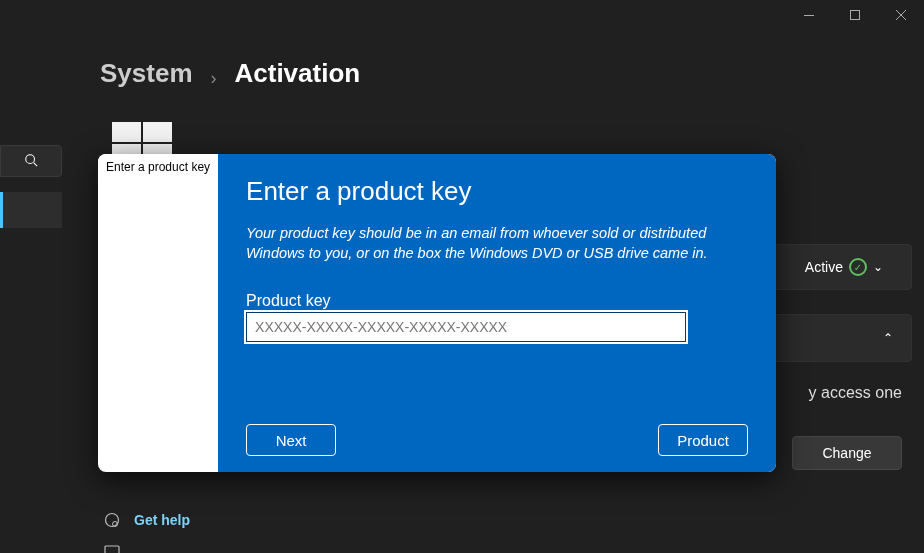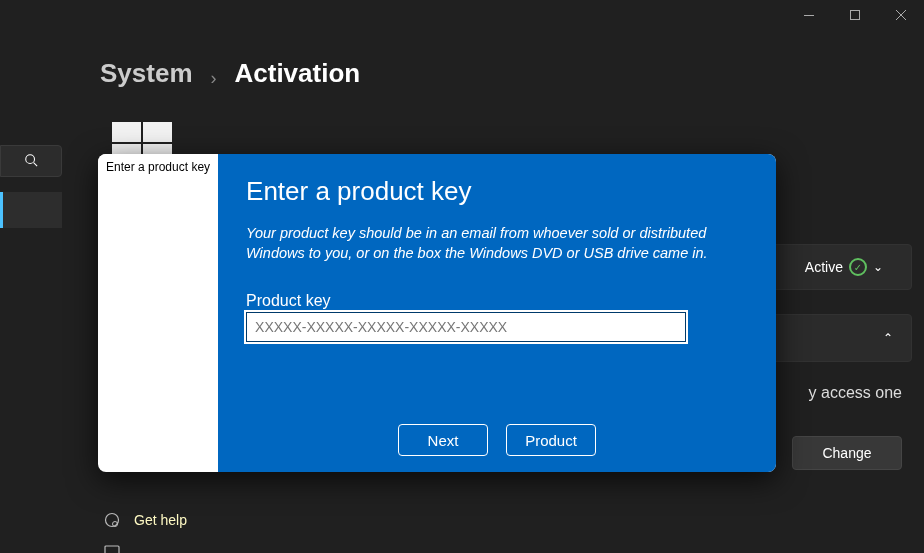--- a/index.html
+++ b/index.html
@@ -28,35 +28,35 @@
 
   .panel-right2 { position: absolute; top: 314px; right: 12px; width: 140px; height: 48px; background: #2b2b2b; border: 1px solid #323232; border-radius: 4px; display: flex; align-items: center; justify-content: flex-end; padding-right: 18px; }
   .panel-right2 .chev { color: #fff; font-size: 12px; }
 
   .peek-text { position: absolute; top: 384px; right: 22px; font-size: 16px; color: #ddd; }
 
   .change-btn { position: absolute; top: 436px; right: 22px; width: 110px; height: 34px; background: #383838; border: 1px solid #454545; border-radius: 4px; display: flex; align-items: center; justify-content: center; font-size: 14px; color: #fff; cursor: pointer; }
 
   .help-row { position: absolute; top: 512px; left: 104px; display: flex; align-items: center; gap: 14px; }
   .help-row .ic { width: 16px; height: 16px; color: #bbb; display: flex; align-items: center; justify-content: center; }
-  .help-row .txt { color: #fef9c3; font-size: 14px; }
+  .help-row .txt { color: #7dd3fc; font-size: 14px; font-weight: bold; }
 
   .feedback-row { position: absolute; top: 544px; left: 104px; display: flex; align-items: center; gap: 14px; }
   .feedback-row .ic { width: 16px; height: 16px; color: #bbb; }
 
   
   .modal { position: absolute; top: 154px; left: 98px; width: 678px; height: 318px; background: #fff; border-radius: 8px; overflow: hidden; box-shadow: 0 8px 30px rgba(0,0,0,0.7); display: flex; }
   .modal-titlebar { height: 28px; background: #fff; color: #000; font-size: 12px; padding: 6px 8px; }
   .modal-body { flex: 1; background: #0067c0; color: #fff; padding: 22px 28px 16px 28px; display: flex; flex-direction: column; }
   .modal-h1 { font-size: 26px; font-weight: 400; margin-bottom: 16px; }
   .modal-desc { font-size: 14.5px; line-height: 1.4; max-width: 600px; font-style: italic; }
   .modal-label { font-size: 16px; margin-top: 28px; margin-bottom: 2px; }
   .modal-input { width: 440px; height: 30px; background: #fff; color: #000; border: 1px solid #003a6b; padding: 0 8px; font-size: 14px; outline: 2px solid #fff; }
   .modal-input::placeholder { color: #777; }
-  .modal-btns { margin-top: auto; display: flex; justify-content: center; gap: 18px; }
+  .modal-btns { margin-top: auto; display: flex; justify-content: space-between; gap: 18px; }
   .modal-btn { width: 90px; height: 32px; background: #0067c0; border: 1.5px solid #fff; border-radius: 4px; color: #fff; font-size: 15px; display: flex; align-items: center; justify-content: center; cursor: pointer; }
 </style>
 </head>
 <body>
 
 <div class="titlebar">
   <div class="winbtn">
     <svg width="10" height="1" viewBox="0 0 10 1">
         <rect width="10" height="1" fill="#aaa"></rect>
       </svg>

